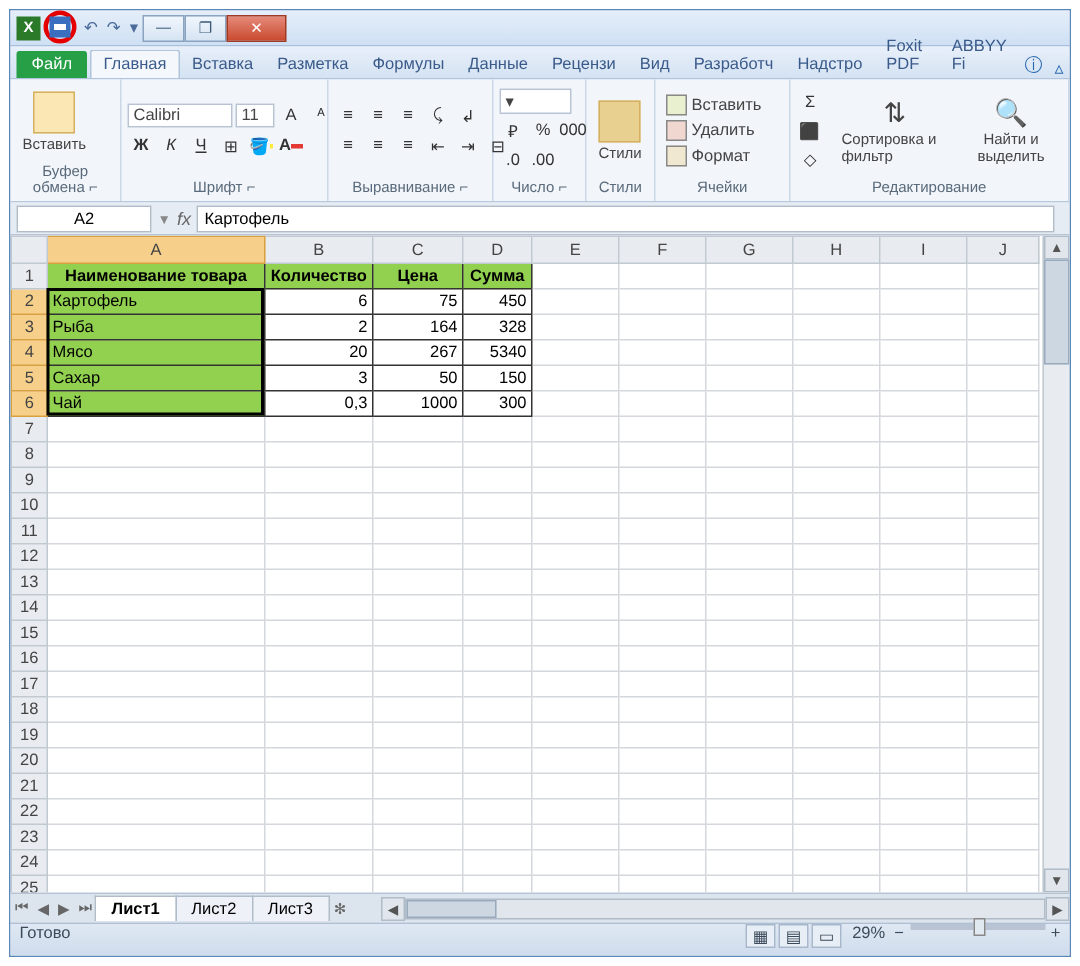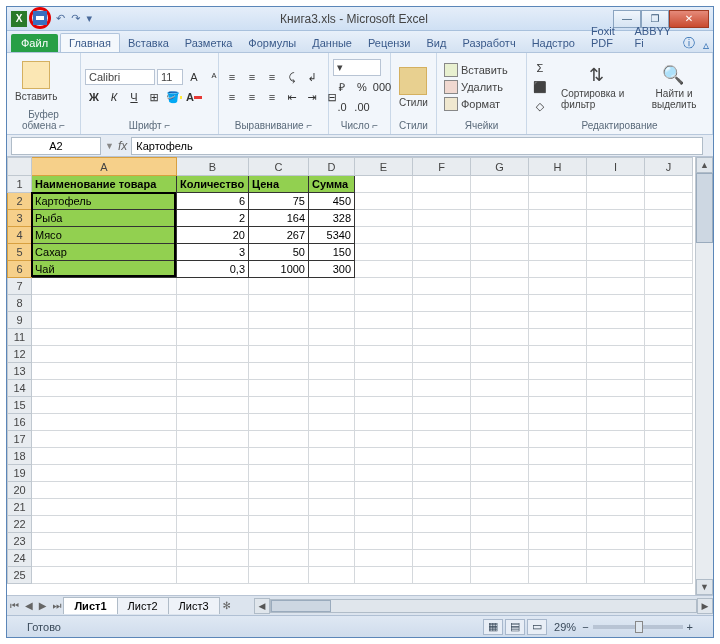--- a/index.html
+++ b/index.html
@@ -50,62 +50,61 @@
 .fcontent{flex:1;border:1px solid #b0bcc8;background:#fff;font-size:11px;padding:2px 4px;margin-right:10px;}
 
 
 .grid-wrap{flex:1;display:flex;overflow:hidden;position:relative;}
 table.sheet{border-collapse:collapse;table-layout:fixed;}
 .colhead th{background:#e8ecf0;border:1px solid #c0c8d0;font-weight:normal;font-size:11px;color:#444;height:18px;}
 .colhead th.selA{background:#f6d08a;border-color:#d8a040;}
 .rowhead{background:#e8ecf0;border:1px solid #c0c8d0;font-size:11px;text-align:center;width:24px;color:#444;}
 .rowhead.selrow{background:#f6d08a;border-color:#d8a040;}
 td{border:1px solid #d4d8dc;font-size:11px;padding:1px 3px;height:17px;background:#fff;}
-td.hdr{background:#92d050;font-weight:bold;border:1px solid #333;}
+td.hdr{background:#92d050;font-weight:bold;border:1px solid #333;text-align:center;}
 td.grn{background:#92d050;border:1px solid #333;}
 td.dat{border:1px solid #333;text-align:right;}
 .sel-outline{position:absolute;border:2px solid #000;pointer-events:none;}
 
 .vscroll{width:18px;background:#e8ecf0;border-left:1px solid #c0c8d0;display:flex;flex-direction:column;}
 .sbtn{height:16px;background:#e0e6ec;border:1px solid #b0bcc8;font-size:9px;display:flex;align-items:center;justify-content:center;color:#555;}
 .sthumb{flex:0 0 70px;background:#cdd7e2;border:1px solid #9aabbd;margin:0;}
 .strack{flex:1;}
 
 
 .sheettabs{height:20px;background:#dce4ee;border-top:1px solid #b8c4d4;display:flex;align-items:center;font-size:11px;}
 .stnav{padding:0 3px;color:#666;font-size:10px;}
 .stab{padding:2px 10px;background:#eef2f8;border:1px solid #b0bcc8;border-bottom:none;margin-left:-1px;}
 .stab.act{background:#fff;font-weight:bold;}
 .hscroll{flex:1;display:flex;align-items:center;margin-left:20px;}
 .hsbar{flex:1;height:14px;background:#e0e6ec;border:1px solid #b0bcc8;position:relative;}
 .hsbar .th{position:absolute;left:0;width:60px;height:100%;background:#cdd7e2;border:1px solid #9aabbd;}
 
 
-.status{height:22px;background:linear-gradient(#dfe8f3,#cfdcec);border-top:1px solid #b0c0d4;display:flex;align-items:center;font-size:11px;color:#3a4a5a;padding:0 20px;}
+.status{height:22px;background:linear-gradient(#dfe8f3,#cfdcec);border-top:1px solid #b0c0d4;display:flex;align-items:flex-start;font-size:11px;color:#3a4a5a;padding:0 6px;}
 .status .sp{flex:1;}
 .viewbtn{width:20px;height:16px;border:1px solid #a8b8cc;margin:0 1px;background:#e8eef6;display:flex;align-items:center;justify-content:center;}
 .zoom{margin:0 6px;}
 .slider{width:90px;height:4px;background:#b8c4d4;position:relative;margin:0 4px;}
 .slider .kn{position:absolute;left:42px;top:-4px;width:8px;height:12px;background:#e0e8f0;border:1px solid #888;}
 </style>
 </head>
 <body>
 
 <div class="outer">
 <div class="win">
 
 <div class="titlebar">
   <div class="excel-icon">X</div>
   <div class="save-circle">
     <div class="save-ico"></div>
   </div>
   <span class="qat-btn">↶</span>
   <span class="qat-btn">↷</span>
   <span class="qat-btn">▾</span>
-  <div class="title-text">Книга3.xls - Microsoft Excel</div>
   <div class="winbtns">
     <div class="winbtn">—</div>
     <div class="winbtn">❐</div>
     <div class="winbtn close">✕</div>
   </div>
 </div>
 
 <div class="tabrow">
   <div class="file-tab">Файл</div>
   <div class="rtab active">Главная</div>
@@ -385,20 +384,33 @@
                 <td class=""></td>
                 <td class=""></td>
                 <td class=""></td>
                 <td class=""></td>
                 <td class=""></td>
                 <td class=""></td>
                 <td class=""></td>
                 <td class=""></td>
               </tr>
               <tr>
+                <td class="rowhead">10</td>
+                <td class=""></td>
+                <td class=""></td>
+                <td class=""></td>
+                <td class=""></td>
+                <td class=""></td>
+                <td class=""></td>
+                <td class=""></td>
+                <td class=""></td>
+                <td class=""></td>
+                <td class=""></td>
+              </tr>
+              <tr>
                 <td class="rowhead">11</td>
                 <td class=""></td>
                 <td class=""></td>
                 <td class=""></td>
                 <td class=""></td>
                 <td class=""></td>
                 <td class=""></td>
                 <td class=""></td>
                 <td class=""></td>
                 <td class=""></td>

